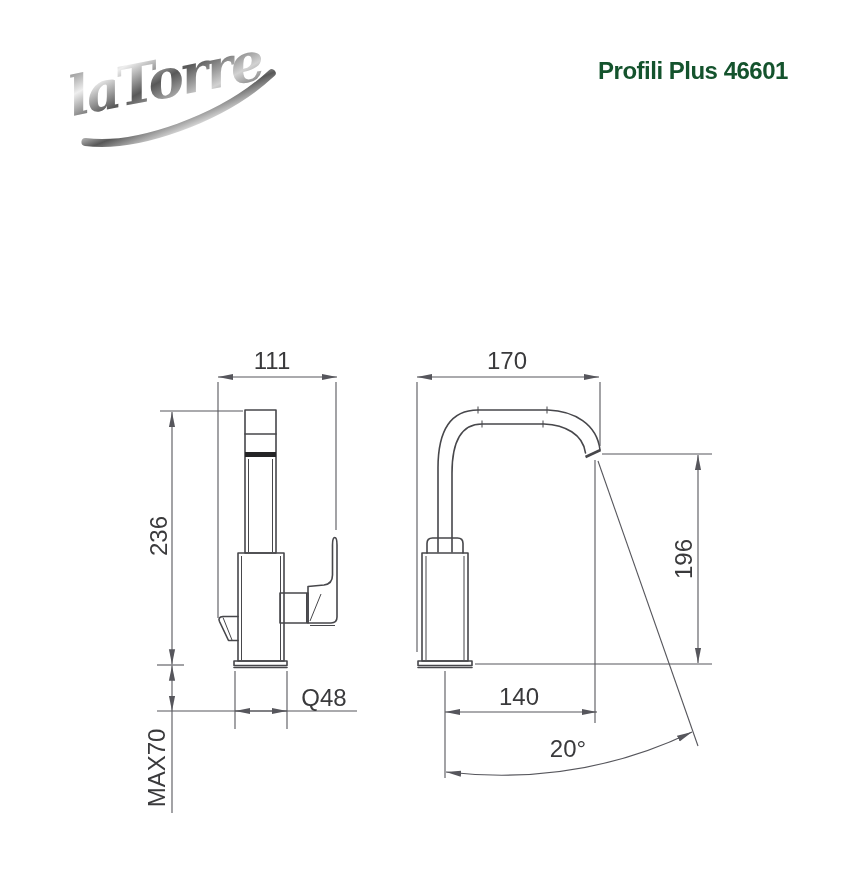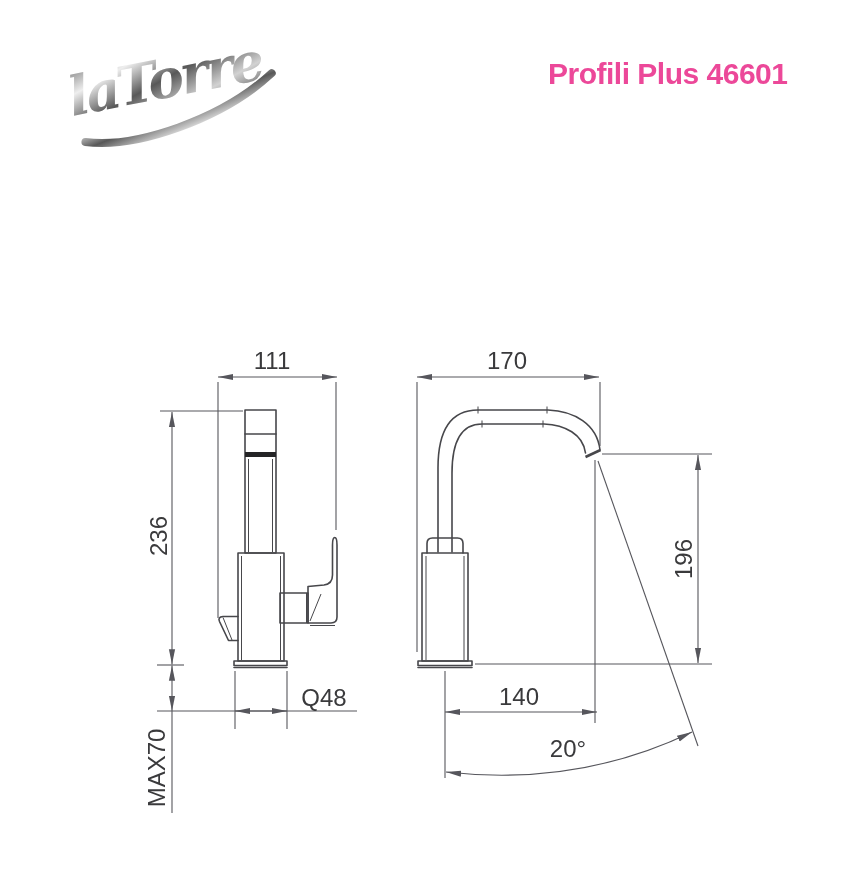--- a/index.html
+++ b/index.html
@@ -11,24 +11,25 @@
     font-family:"Liberation Sans",sans-serif;
   }
   .logo{
     position:absolute;left:52px;top:8px;
     width:244px;height:152px;
   }
   .title{
     position:absolute;left:548px;top:57px;
     width:290px;
     font-family:"Liberation Sans",sans-serif;
-    font-size:30px;font-weight:700;
-    color:#ec4899;
+    font-size:24px;font-weight:700;
+    color:#14532d;
     letter-spacing:-0.5px;
     white-space:nowrap;
+    text-align:center;
   }
   .drawing{
     position:absolute;left:0;top:0;
     width:850px;height:869px;
   }
   .outline{stroke:#47474b;stroke-width:1.6;fill:none;stroke-linejoin:round;stroke-linecap:round;}
   .thin{stroke:#47474b;stroke-width:1;fill:none;}
   .dimline{stroke:#56565c;stroke-width:1.1;fill:none;}
   .dim-text{
     font-family:"Liberation Sans",sans-serif;

